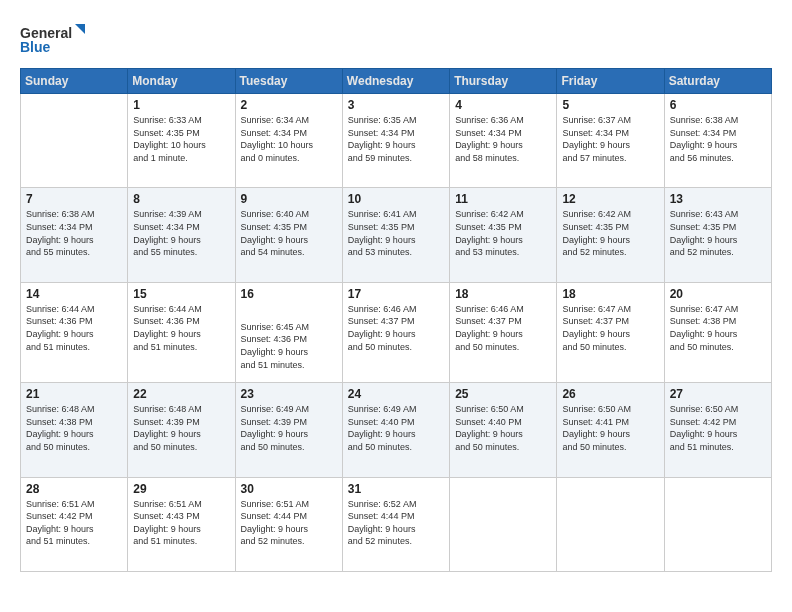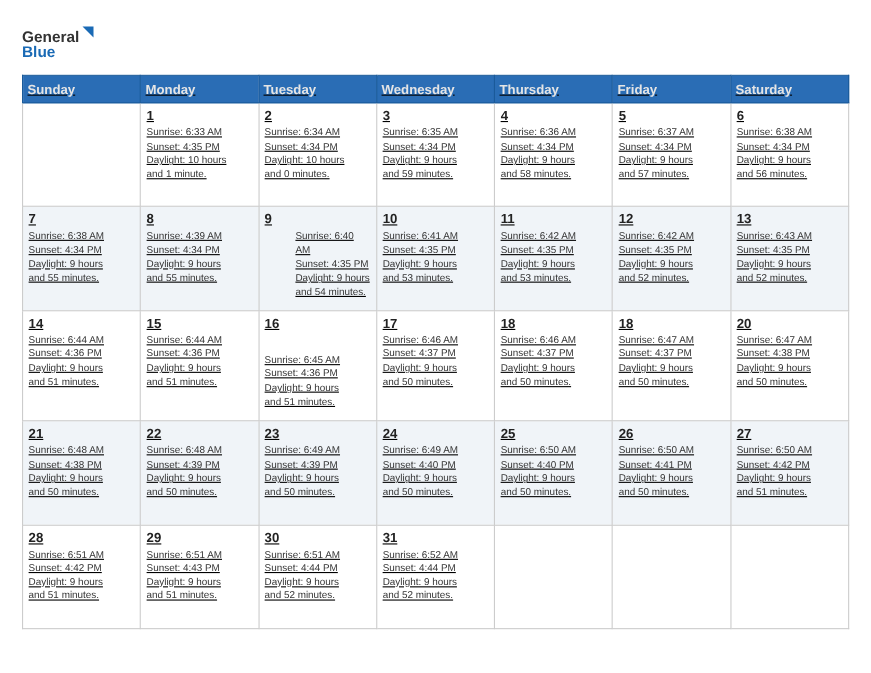--- a/index.html
+++ b/index.html
@@ -9,21 +9,20 @@
       font-family: Arial, sans-serif;
       background: #fff;
       overflow: hidden;
     }
     .page {
       width: 792px;
       height: 584px;
       padding: 18px 20px 12px 20px;
       display: flex;
       flex-direction: column;
-      text-decoration: underline;
     }
     .header {
       display: flex;
       align-items: flex-start;
       justify-content: space-between;
       margin-bottom: 10px;
     }
     .logo {
       display: flex;
       align-items: center;
@@ -177,21 +176,21 @@
           </td>
           <td>
             <span class="day-num">8</span>
             <div class="cell-text" style="white-space: pre-line;">Sunrise: 4:39 AM
 Sunset: 4:34 PM
 Daylight: 9 hours
 and 55 minutes.</div>
           </td>
           <td>
             <span class="day-num">9</span>
-            <div class="cell-text" style="white-space: pre-line; margin-left: 28px;">Sunrise: 6:40 AM
+            <div class="cell-text" style="white-space: pre-line;">Sunrise: 6:40 AM
 Sunset: 4:35 PM
 Daylight: 9 hours
 and 54 minutes.</div>
           </td>
           <td>
             <span class="day-num">10</span>
             <div class="cell-text" style="white-space: pre-line;">Sunrise: 6:41 AM
 Sunset: 4:35 PM
 Daylight: 9 hours
 and 53 minutes.</div>

